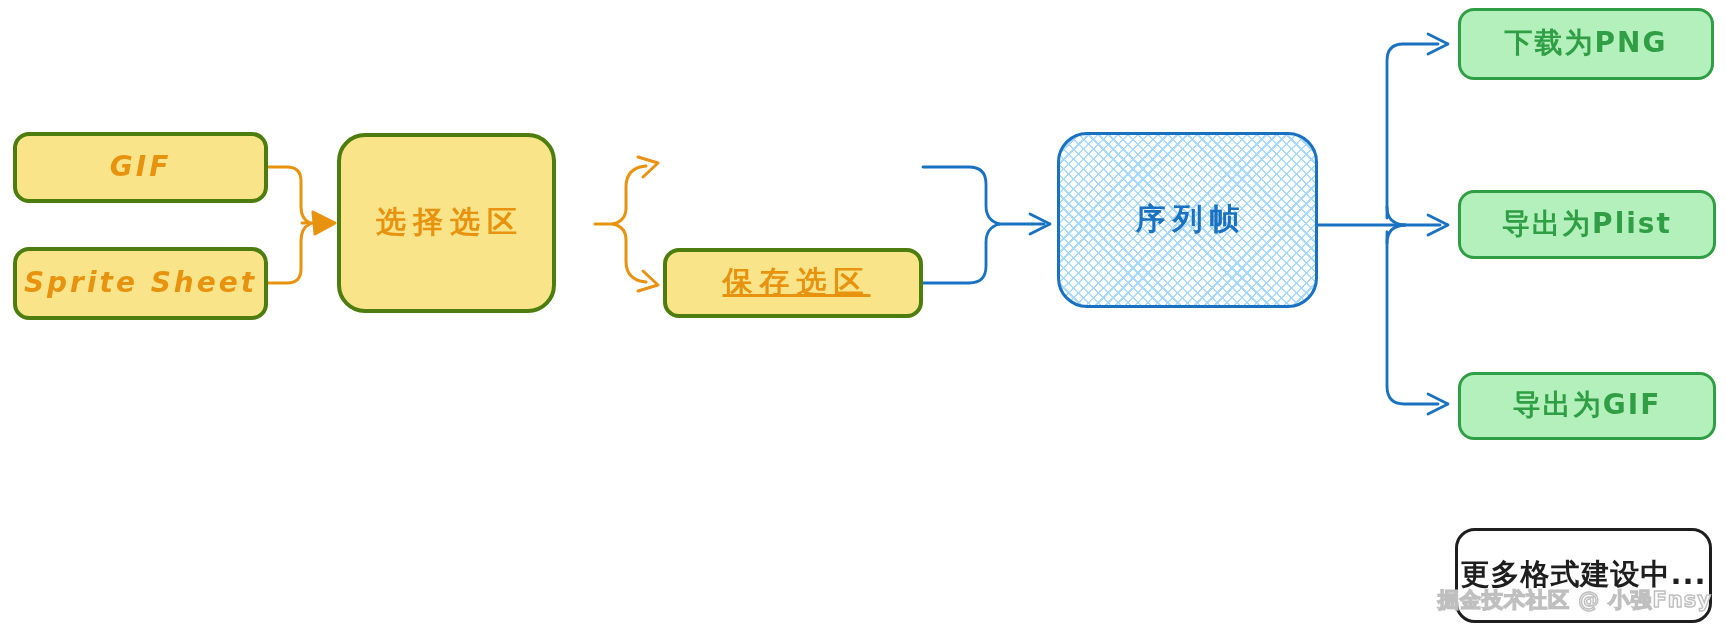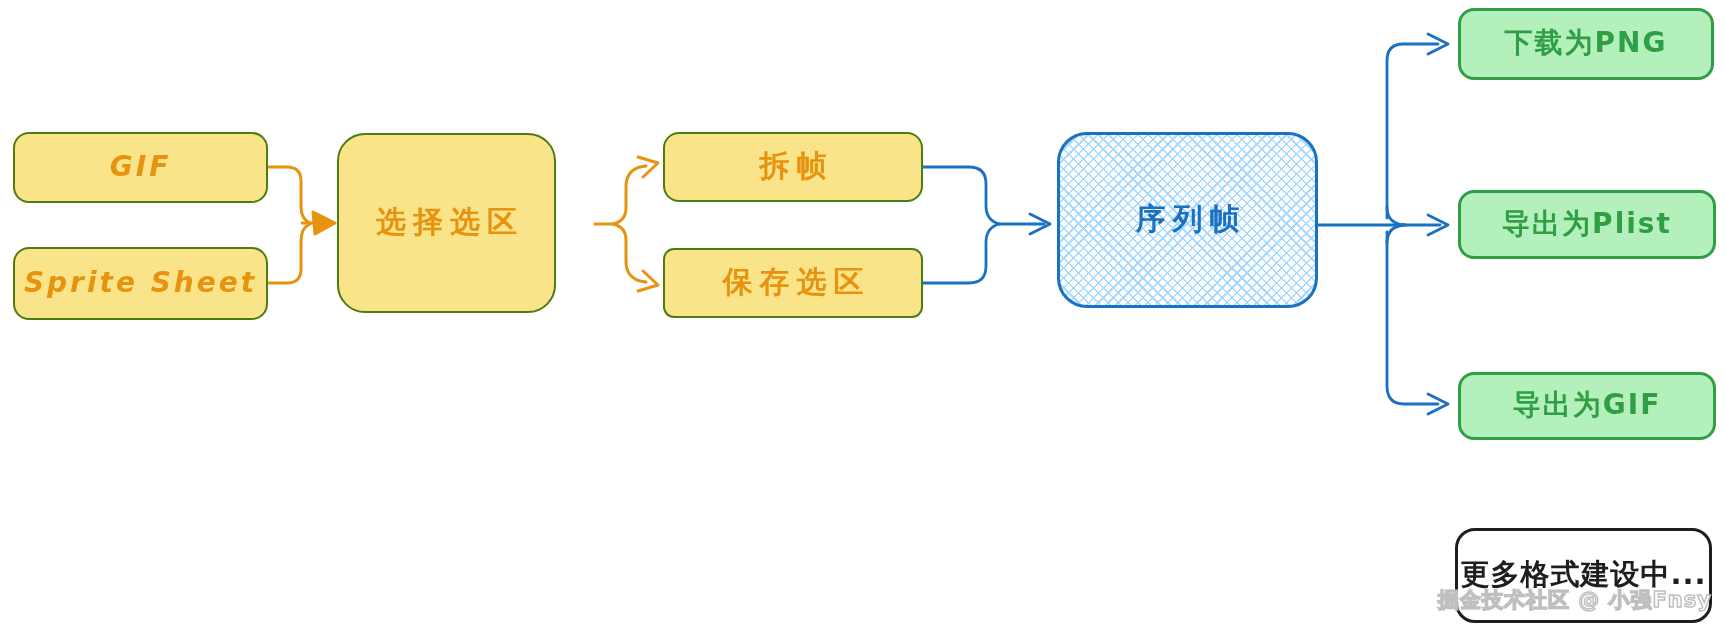--- a/index.html
+++ b/index.html
@@ -28,21 +28,21 @@
     box-sizing: border-box;
     display: flex;
     align-items: center;
     justify-content: center;
     text-align: center;
     white-space: nowrap;
   }
   .node .lbl { transform: translateY(-1px); }
   .yellow {
     background: #f9e489;
-    border: 2px solid #4d7c0f;
+    border: 4px solid #4d7c0f;
     color: #e8930f;
     font-weight: 600;
   }
   .bluehatch {
     background-color: #ffffff;
     background-image:
       repeating-linear-gradient(45deg,  rgba(165,216,255,0.95) 0px, rgba(165,216,255,0.95) 1.6px, transparent 1.6px, transparent 7px),
       repeating-linear-gradient(-45deg, rgba(165,216,255,0.95) 0px, rgba(165,216,255,0.95) 1.6px, transparent 1.6px, transparent 7px);
     border: 3px solid #1971c2;
     color: #1971c2;
@@ -61,21 +61,21 @@
     font-weight: 600;
   }
   .cn { font-size: 30px; letter-spacing: 7px; text-indent: 7px; }
   .mix { font-size: 28px; letter-spacing: 2px; }
   .latin { font-size: 28px; font-style: italic; letter-spacing: 3px; }
 
   #node-gif            { left: 13px;   top: 132px; width: 255px; height: 71px;  border-radius: 16px; }
   #node-sprite-sheet   { left: 13px;   top: 247px; width: 255px; height: 73px;  border-radius: 16px; }
   #node-select-region  { left: 337px;  top: 133px; width: 219px; height: 180px; border-radius: 28px; }
   #node-split-frames   { left: 663px;  top: 132px; width: 260px; height: 70px;  border-radius: 16px; }
-  #node-save-region    { left: 663px;  top: 248px; width: 260px; height: 70px;  border-radius: 11px; }
+  #node-save-region    { left: 663px;  top: 248px; width: 260px; height: 70px;  border-radius: 16px; text-decoration: underline; }
   #node-sequence       { left: 1057px; top: 132px; width: 261px; height: 176px; border-radius: 30px; }
   #node-download-png   { left: 1458px; top: 8px;   width: 256px; height: 72px;  border-radius: 16px; }
   #node-export-plist   { left: 1458px; top: 190px; width: 258px; height: 69px;  border-radius: 16px; }
   #node-export-gif     { left: 1458px; top: 372px; width: 258px; height: 68px;  border-radius: 16px; }
   #node-more-formats   { left: 1455px; top: 528px; width: 257px; height: 95px;  border-radius: 20px; font-size: 29px; letter-spacing: 1px; }
 
   #watermark {
     position: absolute;
     right: 14px;
     top: 586px;
@@ -144,23 +144,20 @@
   </div>
 
   <div class="node yellow latin" id="node-sprite-sheet">
     <span class="lbl">Sprite Sheet</span>
   </div>
 
   <div class="node yellow cn" id="node-select-region">
     <span class="lbl">选择选区</span>
   </div>
 
-  <div class="node yellow cn" id="node-split-frames">
-    <span class="lbl">拆帧</span>
-  </div>
 
   <div class="node yellow cn" id="node-save-region">
     <span class="lbl">保存选区</span>
   </div>
 
   <div class="node bluehatch cn" id="node-sequence">
     <span class="lbl">序列帧</span>
   </div>
 
   <div class="node green mix" id="node-download-png">

